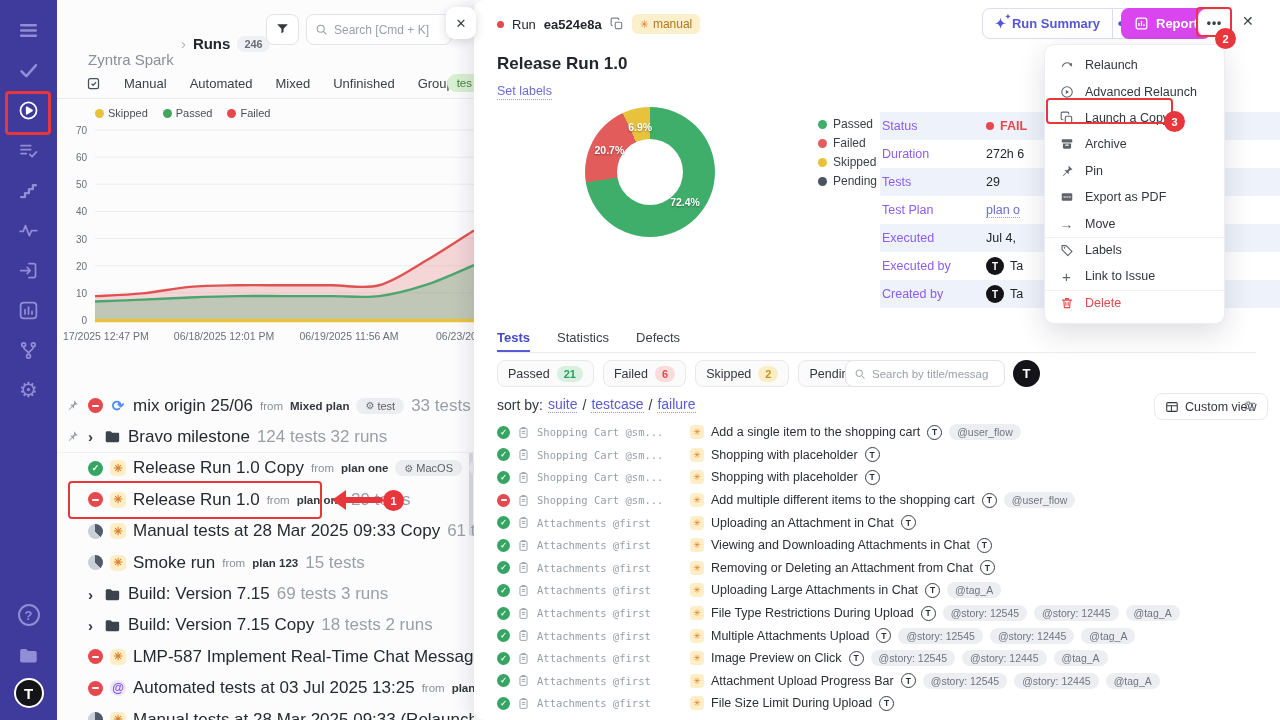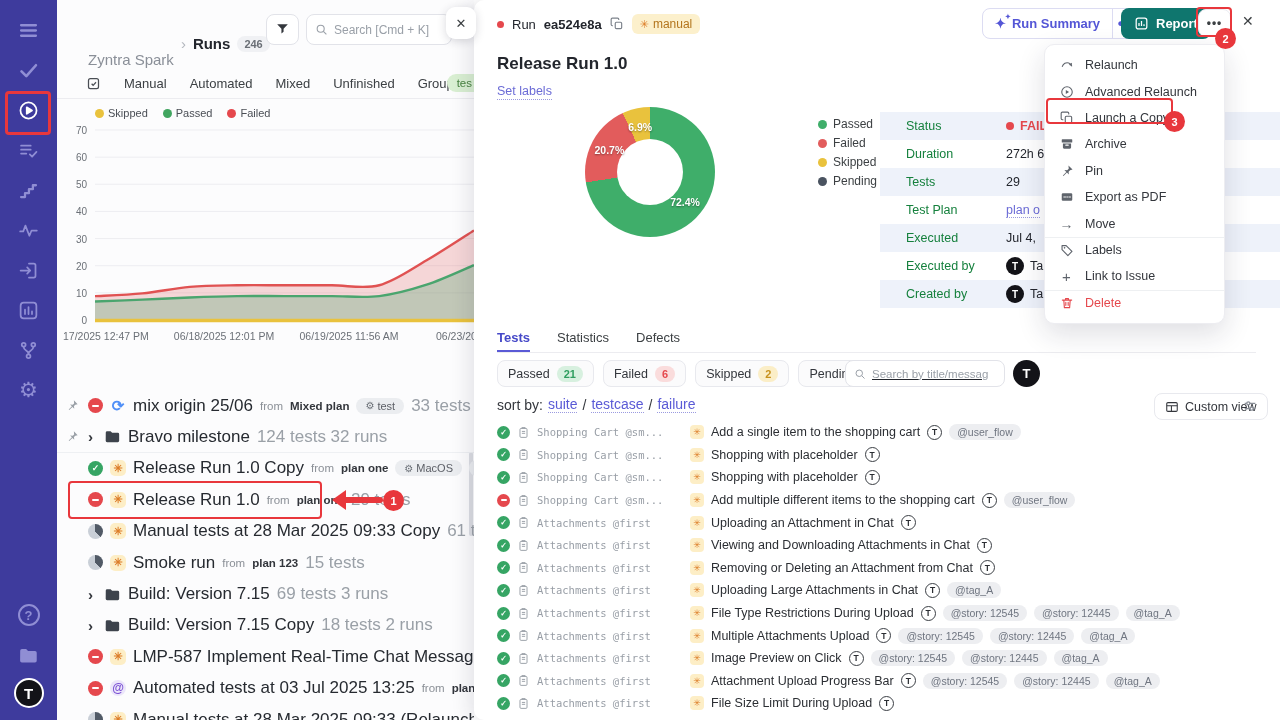--- a/index.html
+++ b/index.html
@@ -81,55 +81,55 @@
   .copy-ic{color:#7c828b;display:flex;cursor:pointer;}
   .copy-ic svg{width:14px;height:14px;stroke:currentColor;fill:none;stroke-width:2;}
   .manual-chip{background:#fcf0cc;color:#b3751d;font-size:12px;border-radius:6px;padding:3px 8px;display:flex;gap:4px;align-items:center;}
   .manual-chip i{font-style:normal;color:#dc7d28;font-size:11px;}
   .btn{display:flex;align-items:center;justify-content:center;gap:7px;border-radius:8px;font-size:13px;font-weight:600;cursor:pointer;border:1px solid transparent;}
   .summary-split{position:absolute;left:508px;top:8px;height:31px;display:flex;border:1px solid #dcdcf2;border-radius:8px;background:#fff;color:#5456d6;}
   .summary-main{display:flex;align-items:center;gap:6px;padding:0 12px;font-size:13px;font-weight:600;cursor:pointer;}
   .summary-more{width:30px;display:flex;align-items:center;justify-content:center;border-left:1px solid #dcdcf2;letter-spacing:1px;font-weight:700;cursor:pointer;}
   .spark{position:relative;font-size:13px;}
   .spark i{position:absolute;font-style:normal;font-size:7px;top:-3px;right:-5px;}
-  .report-btn{position:absolute;left:647px;top:8px;height:31px;padding:0 12px;background:#0f766e;color:#fff;}
+  .report-btn{position:absolute;left:647px;top:8px;height:31px;padding:0 12px;background:#d946ef;color:#fff;}
   .report-btn svg{width:15px;height:15px;stroke:#fff;fill:none;stroke-width:2;}
   .more-btn{position:absolute;left:724px;top:9px;width:33px;height:28px;background:#fff;border:1px solid #ececf2;color:#3c4043;letter-spacing:1px;font-weight:700;font-size:12px;}
   .dt-close{position:absolute;left:768px;top:13px;color:#3c4043;font-size:14px;background:none;border:none;cursor:pointer;}
   .dt-title{position:absolute;left:23px;top:54px;font-size:17px;font-weight:700;color:#23262d;}
   .set-labels{position:absolute;left:23px;top:84px;font-size:12.5px;color:#6b6bd6;border-bottom:1px dotted #9a9ae0;padding-bottom:1px;cursor:pointer;}
 
   .donut-wrap{position:absolute;left:111px;top:107px;width:130px;height:130px;}
   .donut{position:absolute;inset:0;border-radius:50%;}
   .donut::after{content:"";position:absolute;left:32px;top:32px;width:66px;height:66px;border-radius:50%;background:#fff;}
   .dl{position:absolute;transform:translate(-50%,-50%);color:#fff;font-size:10.5px;font-weight:700;text-shadow:0 1px 2px rgba(0,0,0,.4);z-index:2;}
   .donut-legend{position:absolute;left:344px;top:117px;display:flex;flex-direction:column;gap:5px;font-size:12px;color:#3c4043;}
   .donut-legend .li{display:flex;align-items:center;gap:6px;}
 
   .stats{position:absolute;left:406px;top:112px;width:400px;}
   .stat-row{height:28px;display:flex;align-items:center;font-size:12.5px;}
   .stat-row.alt{background:#eef2fa;}
-  .stat-label{width:126px;padding-left:26px;color:#15803d;flex:none;}
+  .stat-label{width:106px;padding-left:2px;color:#8b5cf6;flex:none;}
   .stat-value{display:flex;align-items:center;gap:6px;color:#23262d;font-weight:500;}
   .stat-value .rdot{width:8px;height:8px;}
   .stat-value.fail{color:#e5484d;font-weight:700;}
   .stat-value.link{color:#6b6bd6;border-bottom:1px dotted #9a9ae0;font-weight:500;}
   .mini-av{width:18px;height:18px;border-radius:50%;background:#131318;color:#fff;font-size:10px;font-weight:700;display:flex;align-items:center;justify-content:center;flex:none;}
 
   .dt-tabs{position:absolute;left:23px;top:330px;right:24px;height:23px;border-bottom:1px solid #ececf0;display:flex;gap:27px;font-size:13px;}
   .dt-tab{padding-bottom:8px;cursor:pointer;color:#3c4043;}
   .dt-tab.active{color:#4649c8;font-weight:600;border-bottom:2.5px solid #5a5ad6;}
   .filters{position:absolute;left:23px;top:360px;display:flex;gap:9px;align-items:center;}
   .fchip{height:27px;border:1px solid #e8e9ee;background:#fbfbfc;border-radius:8px;display:flex;align-items:center;gap:7px;padding:0 10px;font-size:12.5px;color:#33363c;cursor:pointer;}
   .fbadge{font-size:11px;font-weight:600;border-radius:8px;padding:2px 7px;}
   .fb-green{background:#d7f0df;color:#2f9e5f;}
   .fb-red{background:#fadcdc;color:#e5484d;}
   .fb-yellow{background:#fbeec7;color:#c8921d;}
   .fb-gray{background:#ececf0;color:#6a6f76;}
-  .dt-search{position:absolute;left:371px;top:360px;width:160px;height:27px;border:1px solid #e2e3e9;border-radius:8px;background:#fff;display:flex;align-items:center;gap:6px;padding:0 8px;text-decoration:underline;}
+  .dt-search{position:absolute;left:371px;top:360px;width:160px;height:27px;border:1px solid #e2e3e9;border-radius:8px;background:#fff;display:flex;align-items:center;gap:6px;padding:0 8px;}
   .dt-search svg{width:12px;height:12px;stroke:#9aa0a8;fill:none;stroke-width:2;flex:none;}
   .dt-search input{border:none;outline:none;width:100%;font-size:11.5px;font-family:"Liberation Sans",sans-serif;background:transparent;color:#33363c;}
   .dt-search input::placeholder{color:#9aa0a8;}
   .dt-avatar{position:absolute;left:539px;top:360px;width:27px;height:27px;border-radius:50%;background:#131318;color:#fff;font-weight:700;font-size:13px;display:flex;align-items:center;justify-content:center;cursor:pointer;}
   .sort-row{position:absolute;left:23px;top:396px;font-size:14px;color:#33363c;display:flex;gap:5px;align-items:center;}
   .sort-link{color:#5a5ad6;border-bottom:1px dotted #9a9ae0;cursor:pointer;}
   .custom-view{position:absolute;left:680px;top:393px;height:27px;border:1px solid #e8e9ee;border-radius:8px;background:#fff;display:flex;align-items:center;gap:6px;padding:0 10px;font-size:12.5px;color:#33363c;cursor:pointer;}
   .custom-view svg{width:14px;height:14px;stroke:#33363c;fill:none;stroke-width:1.8;}
   .sliders{position:absolute;left:768px;top:398px;color:#8a8f98;cursor:pointer;}
   .sliders svg{width:16px;height:16px;stroke:currentColor;fill:none;stroke-width:2;}

